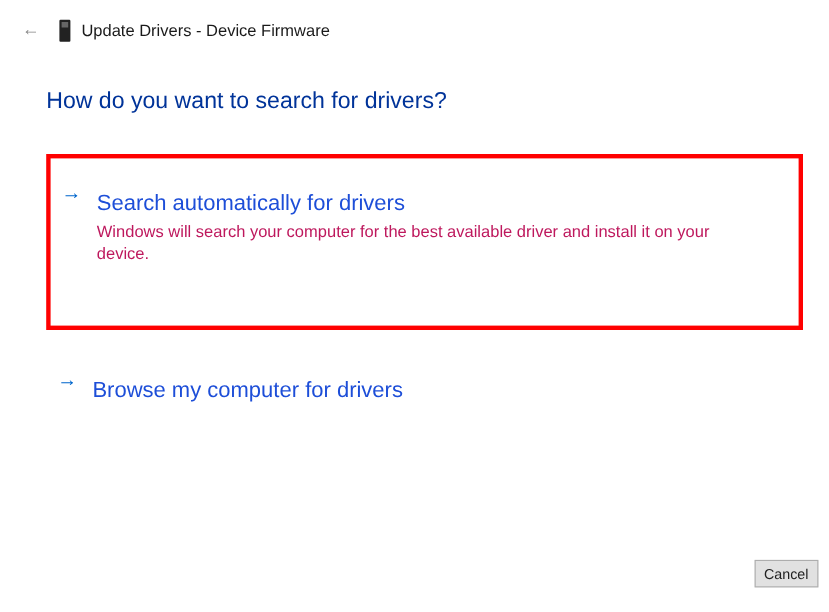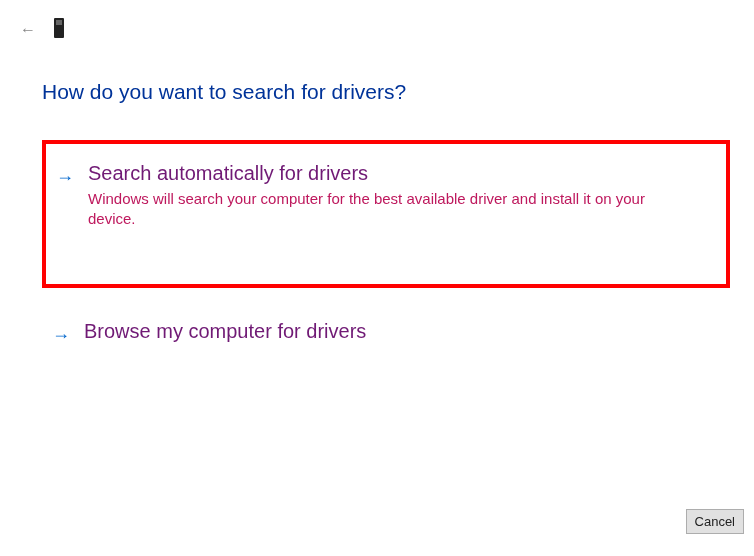--- a/index.html
+++ b/index.html
@@ -74,24 +74,25 @@
     .option-arrow {
       color: #0066cc;
       font-size: 18px;
       line-height: 26px;
       flex-shrink: 0;
     }
     .option-body {
       flex: 1;
     }
     .option-title {
-      color: #701a75;
+      color: #1d4ed8;
       font-size: 20px;
       font-weight: 400;
       margin-bottom: 4px;
+      margin-top: 12px;
     }
     .option-desc {
       color: #be185d;
       font-size: 15px;
       line-height: 1.35;
       max-width: 560px;
     }
     .footer {
       position: absolute;
       bottom: 22px;
@@ -113,20 +114,21 @@
       font-size: 11px;
       color: #aaa;
     }
   </style>
 </head>
 <body>
 
 <div class="header">
   <span class="back-arrow">←</span>
   <span class="device-icon"></span>
+  <span class="header-title">Update Drivers - Device Firmware</span>
 </div>
 
 <div class="content">
   <h1 class="page-title">How do you want to search for drivers?</h1>
 
   <div class="option highlighted">
     <span class="option-arrow">→</span>
     <div class="option-body">
       <div class="option-title">Search automatically for drivers</div>
       <div class="option-desc">Windows will search your computer for the best available driver and install it on your device.</div>

